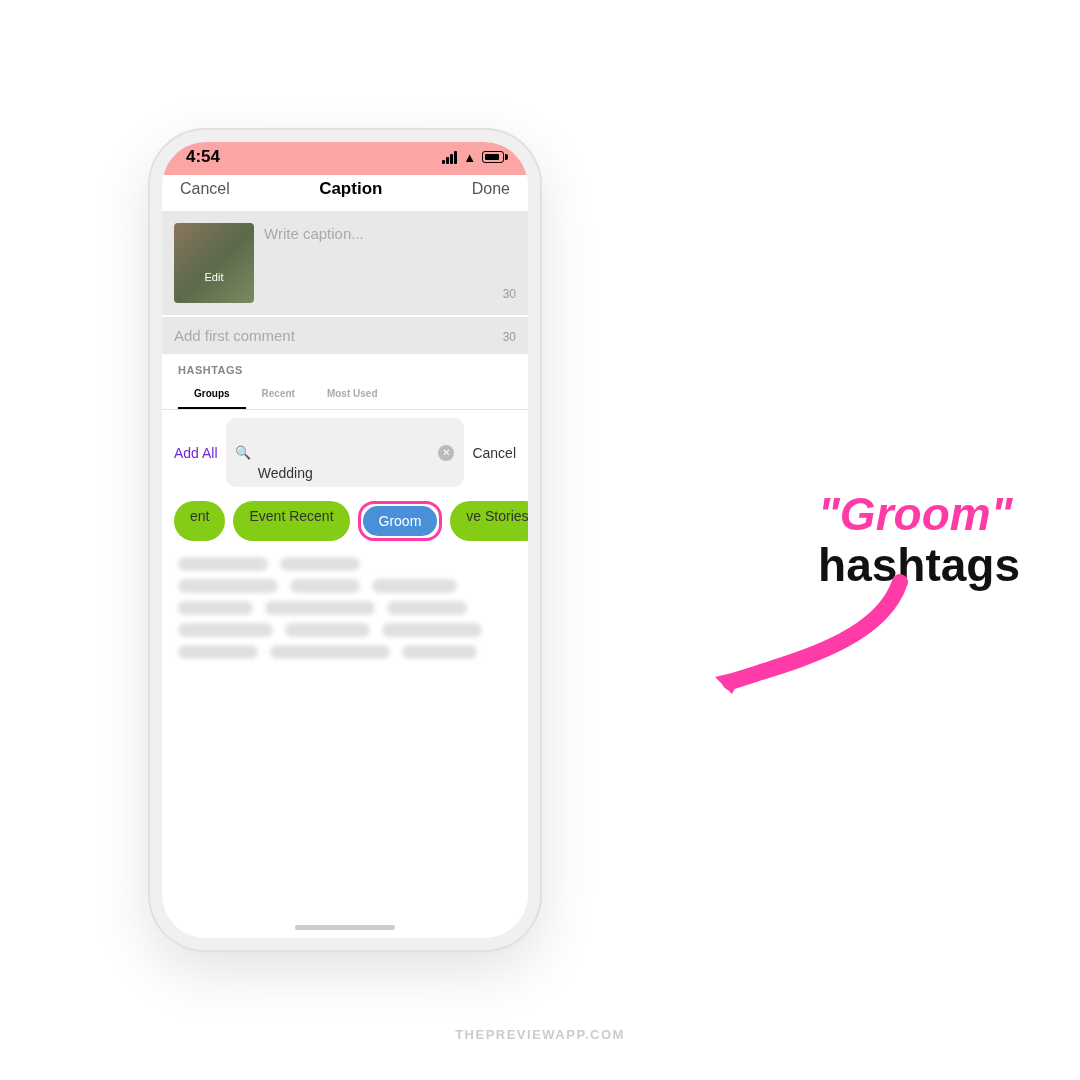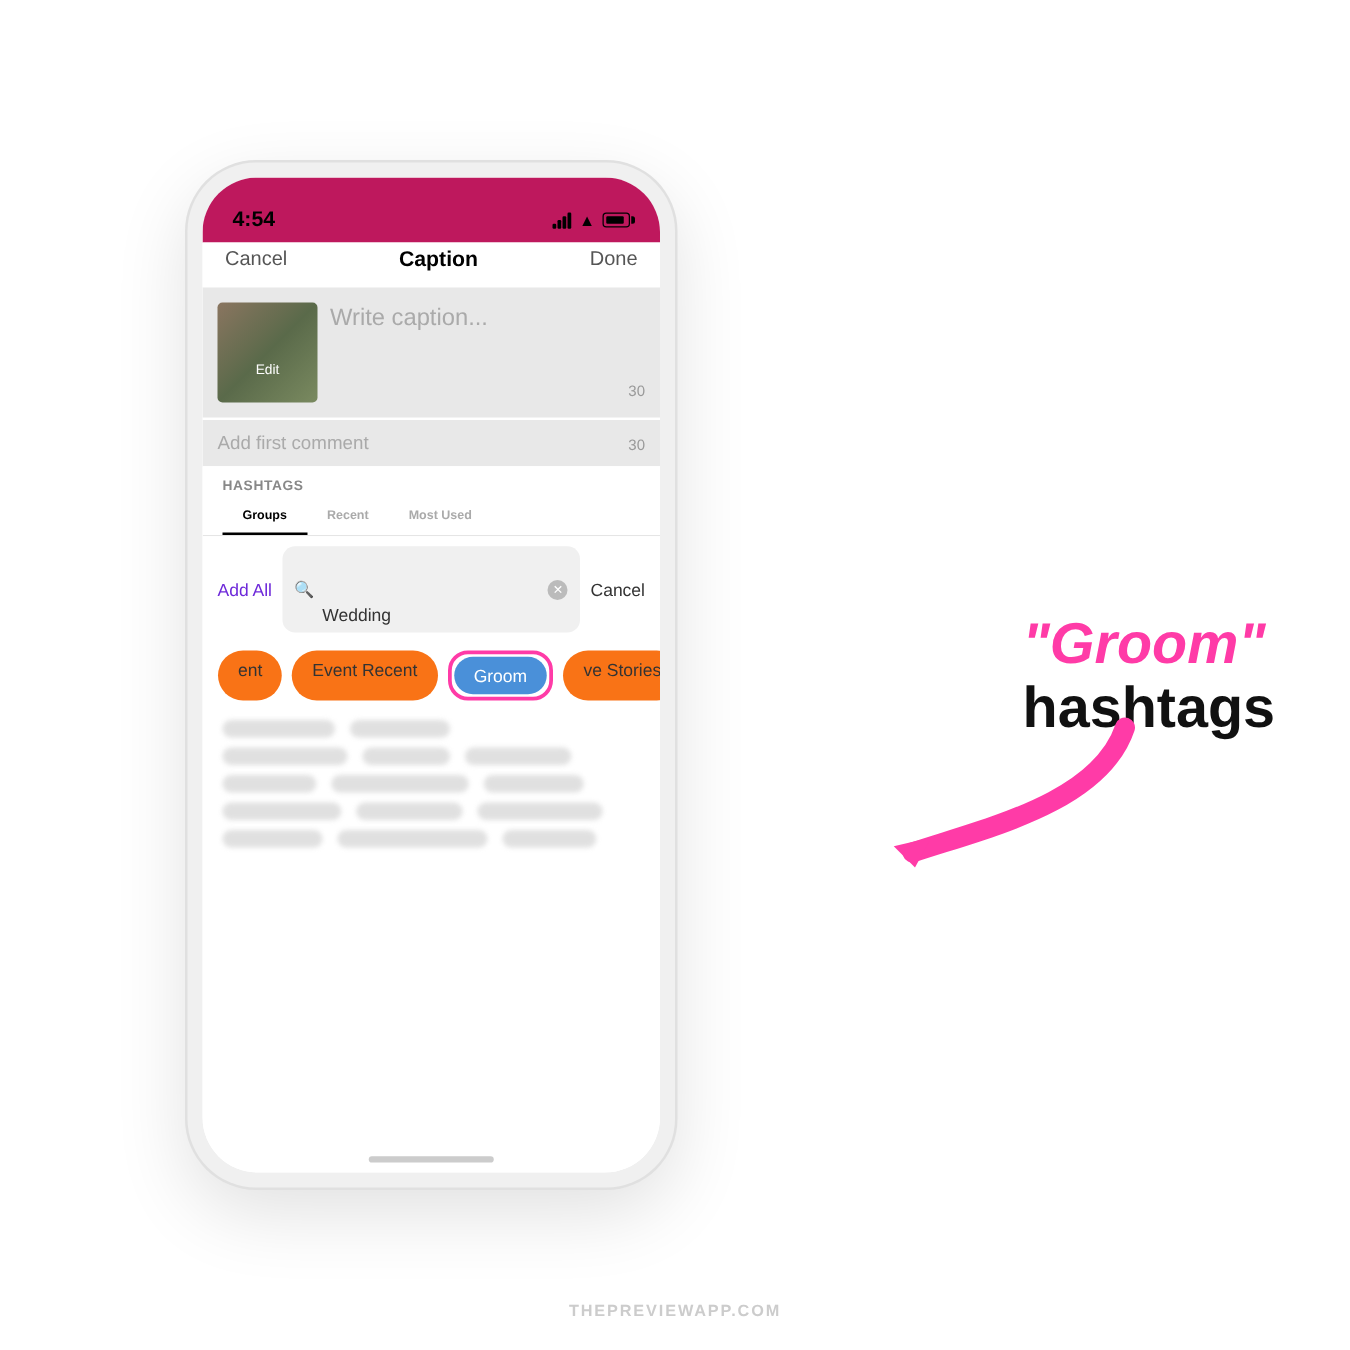--- a/index.html
+++ b/index.html
@@ -46,22 +46,22 @@
       overflow: hidden;
       display: flex;
       flex-direction: column;
     }
 
     
     .status-bar {
       display: flex;
       justify-content: space-between;
       align-items: center;
-      padding: 24px 24px 8px;
-      background: #be185d;
+      padding: 5px 24px 8px;
+      background: #fca5a5;
       flex-shrink: 0;
     }
 
     .status-time {
       font-size: 17px;
       font-weight: 600;
       color: #000;
     }
 
     .status-icons {
@@ -121,21 +121,21 @@
       position: absolute;
       bottom: 20px;
       left: 50%;
       transform: translateX(-50%);
       color: #fff;
       font-size: 11px;
       font-weight: 500;
     }
 
     .caption-placeholder {
-      font-size: 19px;
+      font-size: 15px;
       color: #aaa;
       padding-top: 2px;
       flex: 1;
     }
 
     .char-count-top {
       align-self: flex-end;
       font-size: 12px;
       color: #999;
       padding-bottom: 2px;
@@ -267,21 +267,21 @@
       flex-shrink: 0;
       scrollbar-width: none;
     }
 
     .pills-row::-webkit-scrollbar { display: none; }
 
     .pill {
       font-size: 14px;
       font-weight: 500;
       color: #333;
-      background: #f97316;
+      background: #84cc16;
       border-radius: 20px;
       padding: 7px 16px;
       white-space: nowrap;
       flex-shrink: 0;
     }
 
     .pill.active-pill {
       background: #4a90d9;
       color: #fff;
     }
@@ -351,21 +351,21 @@
     }
 
     .arrow-svg {
       width: 200px;
       height: 140px;
     }
 
     
     .watermark {
       position: absolute;
-      bottom: 24px;
+      bottom: 38px;
       left: 50%;
       transform: translateX(-50%);
       font-size: 13px;
       font-weight: 600;
       color: #ccc;
       letter-spacing: 1.5px;
       white-space: nowrap;
     }
 
     

